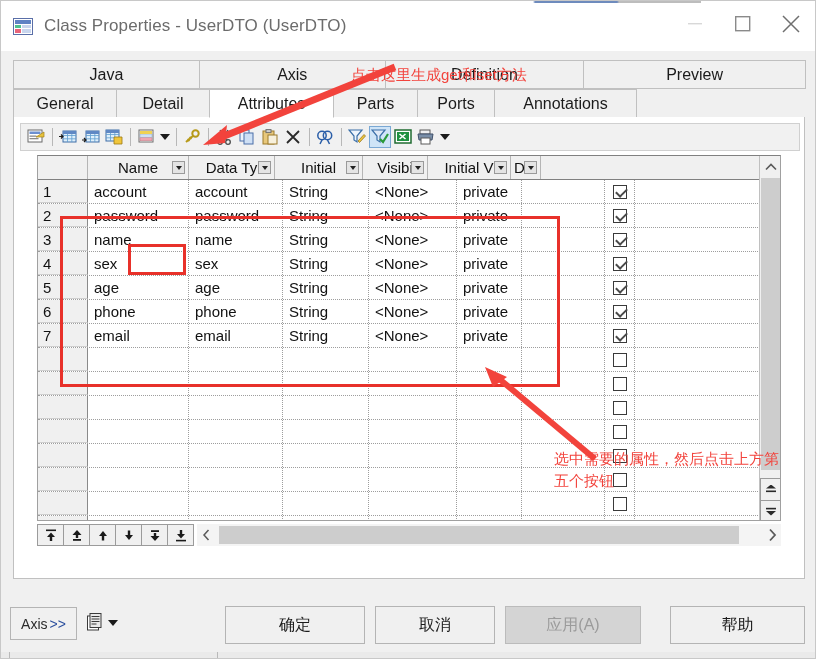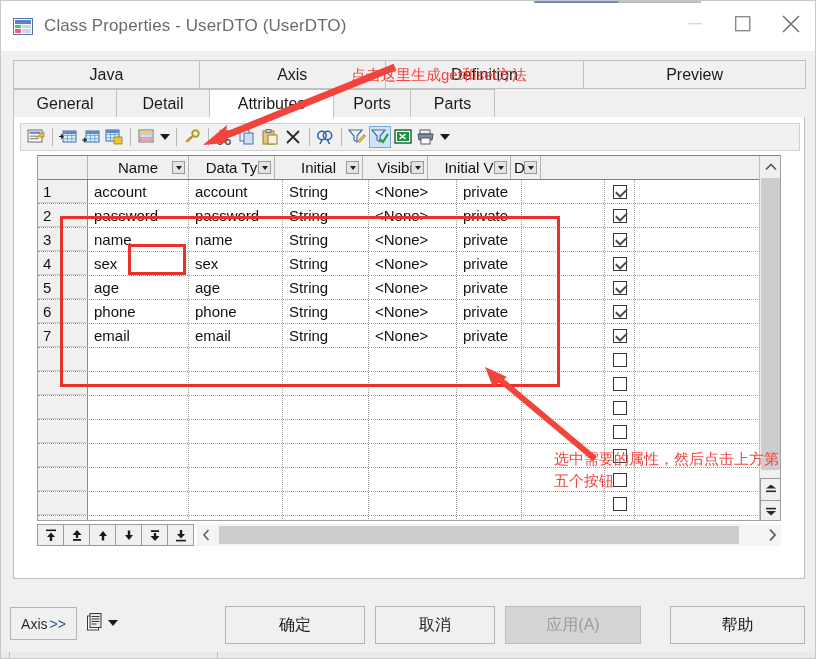--- a/index.html
+++ b/index.html
@@ -289,25 +289,28 @@
     <div class="tabrow tabrow2">
       <div class="tab" style="width:104px">
         <span>General</span>
         </div>
       <div class="tab" style="width:94px">
         <span>Detail</span>
         </div>
       <div class="tab sel" style="width:125px">
         <span>Attributes</span>
         </div>
+      <div class="tab" style="width:85px">
+        <span>Parts</span>
+        </div>
       <div class="tab" style="width:78px">
         <span>Ports</span>
         </div>
-      <div class="tab" style="width:85px">
-        <span>Parts</span>
+      <div class="tab" style="width:143px">
+        <span>Annotations</span>
         </div>
     </div>
   </div>
 
   <div class="panel">
 
     <div class="toolbar">
       <div class="tbtn">
         <svg width="18" height="16">
             <rect x="1" y="1" width="14" height="12" fill="#fff" stroke="#6b6b6b"></rect>

